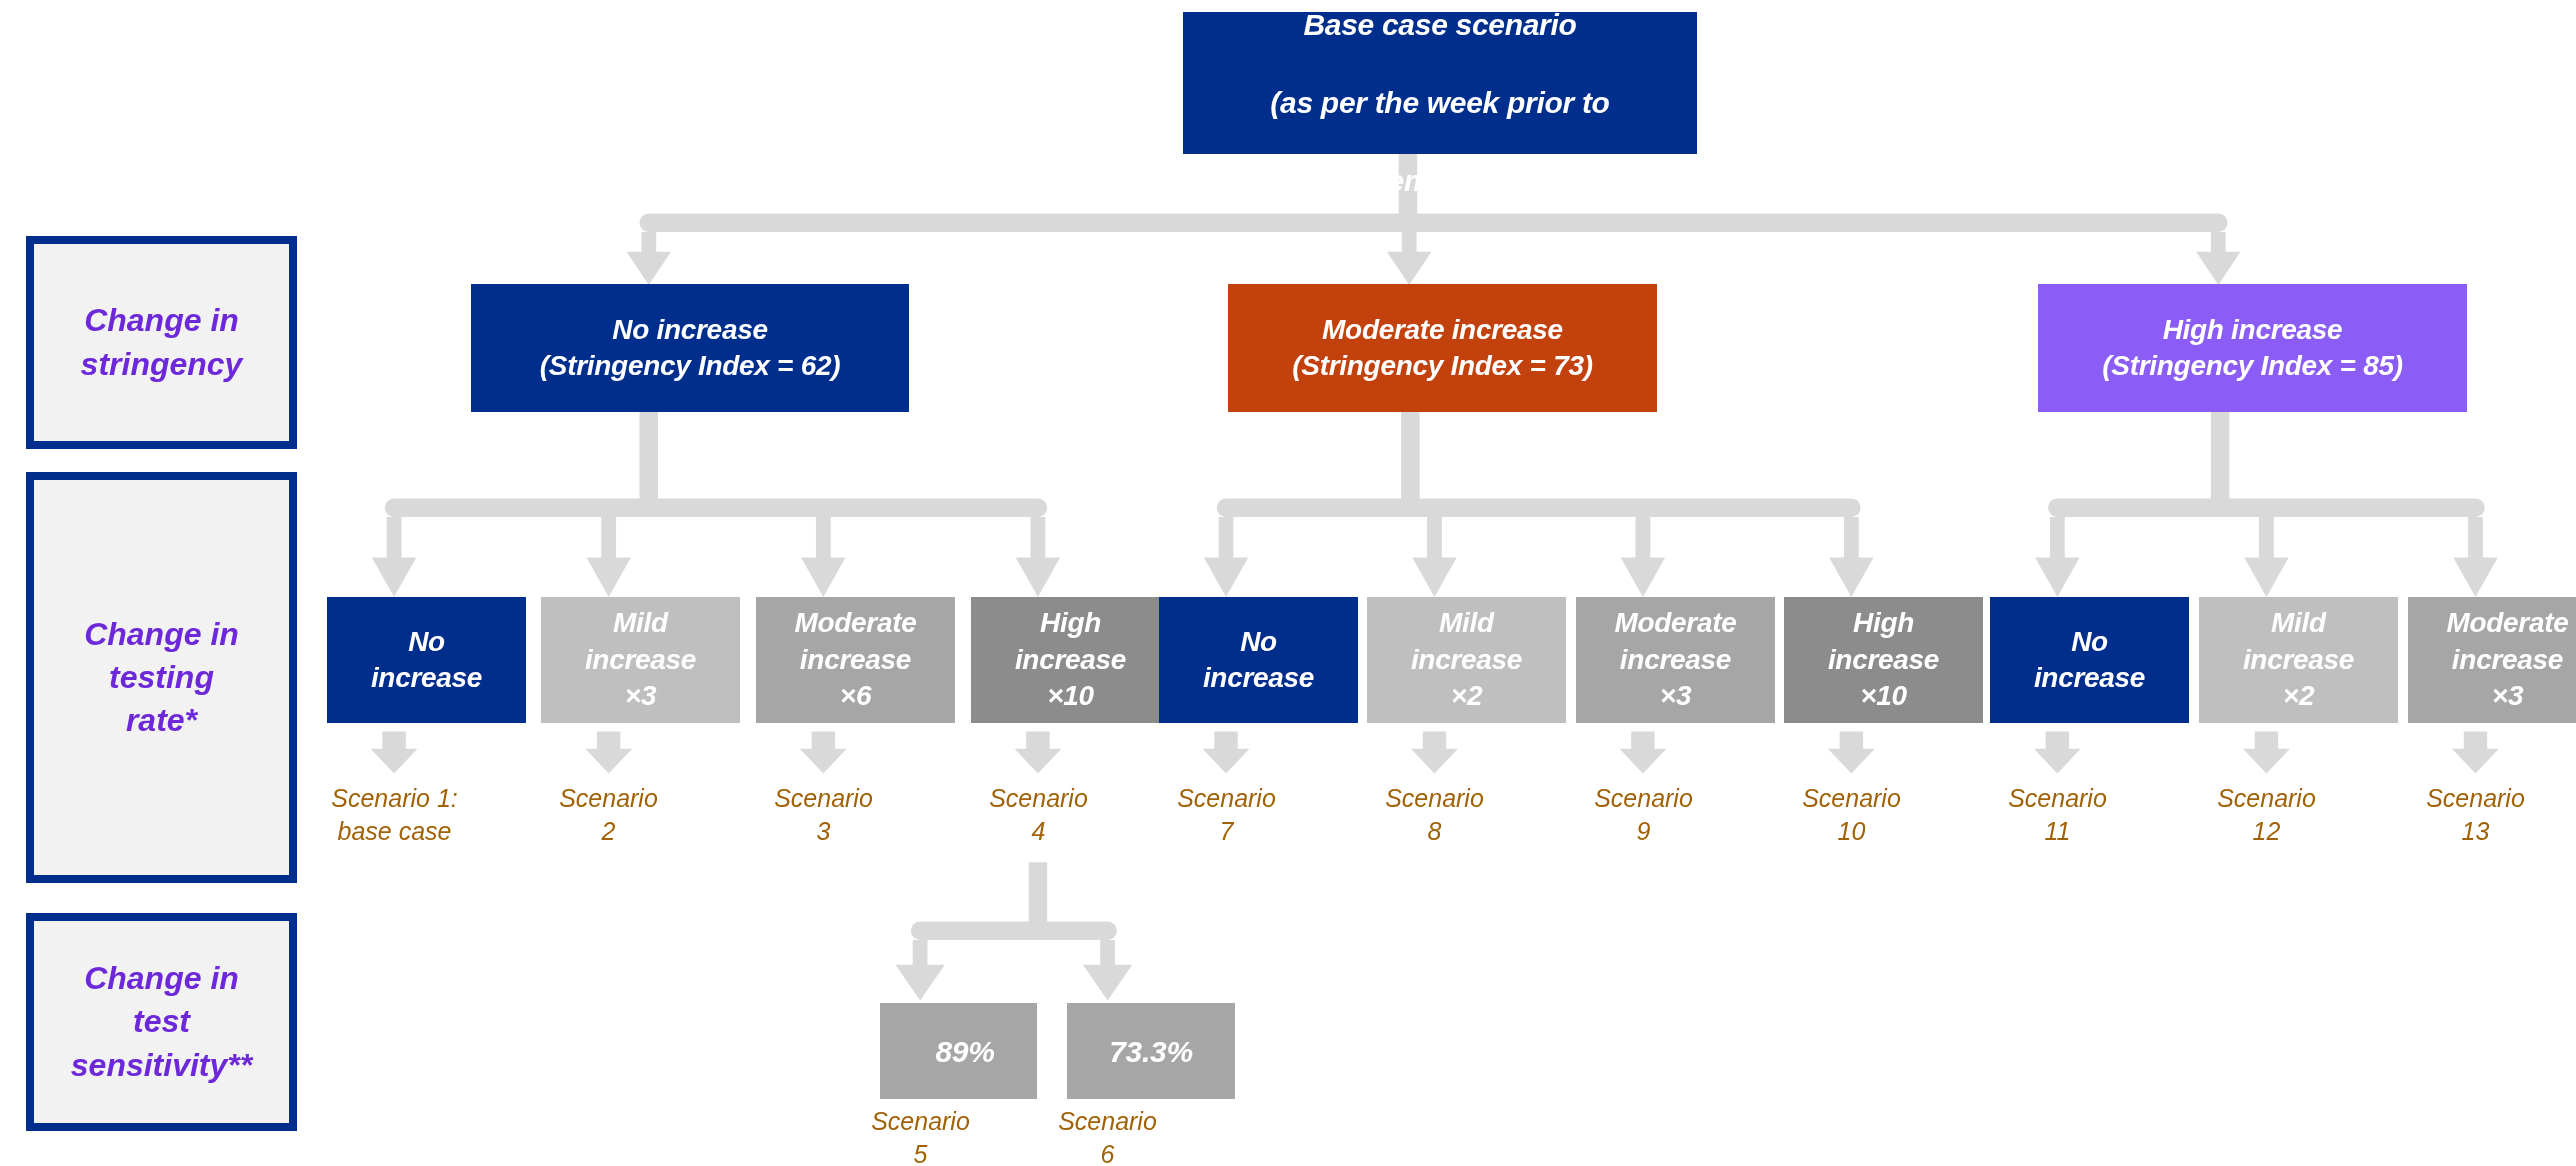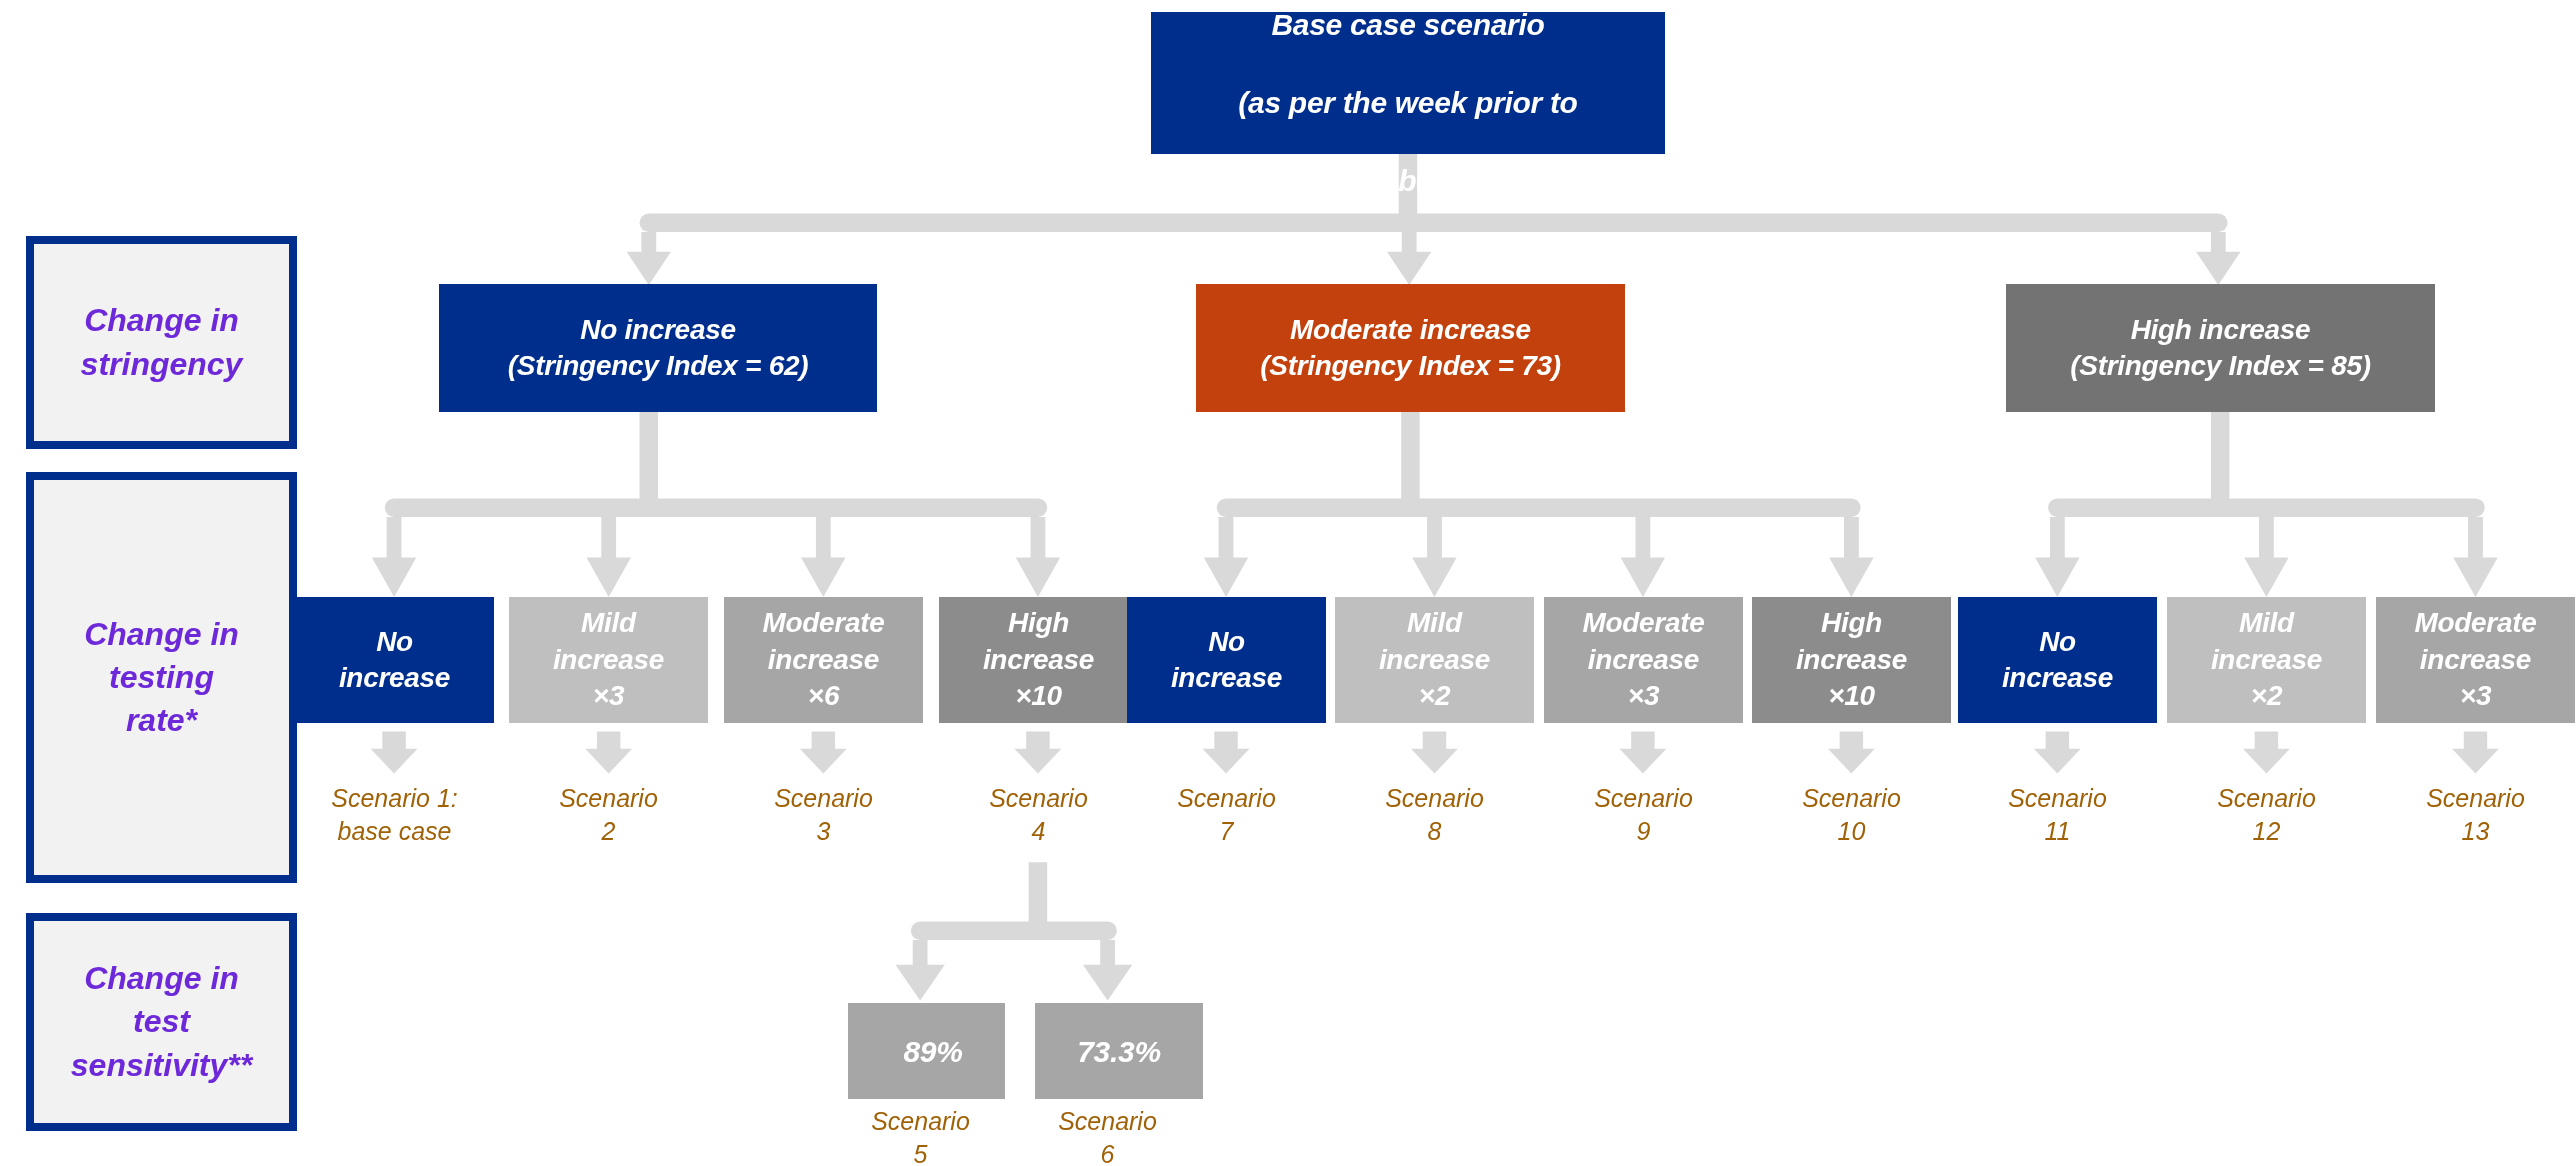--- a/index.html
+++ b/index.html
@@ -15,20 +15,21 @@
   .connectors rect,.connectors path{fill:#d9d9d9;}
   .node{
     position:absolute;
     display:flex;align-items:center;justify-content:center;
     text-align:center;
     color:#ffffff;
     font-weight:bold;font-style:italic;
     font-size:28px;line-height:1.3;
     white-space:pre-line;
     letter-spacing:-0.3px;
+    margin-left:32px;
   }
   .node.big{font-size:30px;}
   .rowlabel{
     position:absolute;
     left:26px;width:271px;
     border:8px solid #002e8c;
     box-sizing:border-box;
     display:flex;align-items:center;justify-content:center;
     text-align:center;
     color:#6d28d9;
@@ -113,21 +114,21 @@
       <span>Base case scenario</span><br>
       <span>(as per the week prior to</span><br>
       <span><span>November 11</span><sup>th</sup><span> )</span></span>
     </span>
   </div>
 
   <div class="node" style="left: 439px; top: 284px; width: 438px; height: 128px; background: rgb(0, 46, 140);">No increase
 (Stringency Index = 62)</div>
   <div class="node" style="left: 1196px; top: 284px; width: 429px; height: 128px; background: #c2410c;">Moderate increase
 (Stringency Index = 73)</div>
-  <div class="node" style="left: 2006px; top: 284px; width: 429px; height: 128px; background: #737373;">High increase
+  <div class="node" style="left: 2006px; top: 284px; width: 429px; height: 128px; background: #8b5cf6;">High increase
 (Stringency Index = 85)</div>
 
   <div class="node" style="left: 295px; top: 597px; width: 199px; height: 126px; background: rgb(0, 46, 140);">No
 increase</div>
   <div class="node" style="left: 509px; top: 597px; width: 199px; height: 126px; background: rgb(191, 191, 191);">Mild
 increase
 ×3</div>
   <div class="node" style="left: 724px; top: 597px; width: 199px; height: 126px; background: rgb(166, 166, 166);">Moderate
 increase
 ×6</div>

